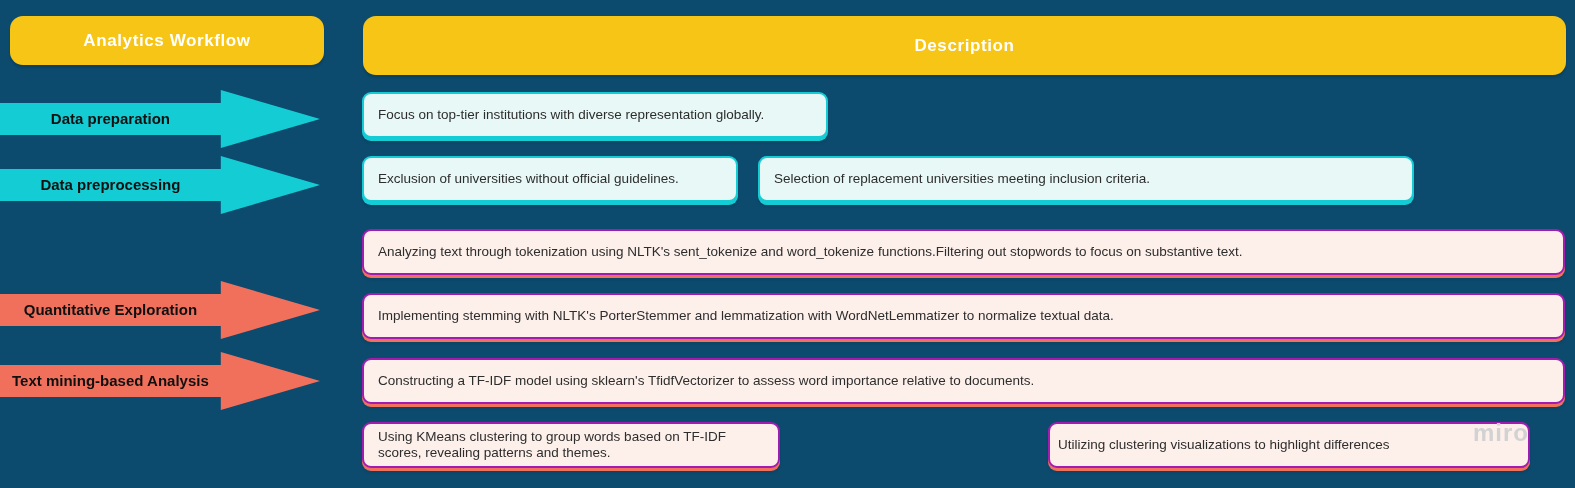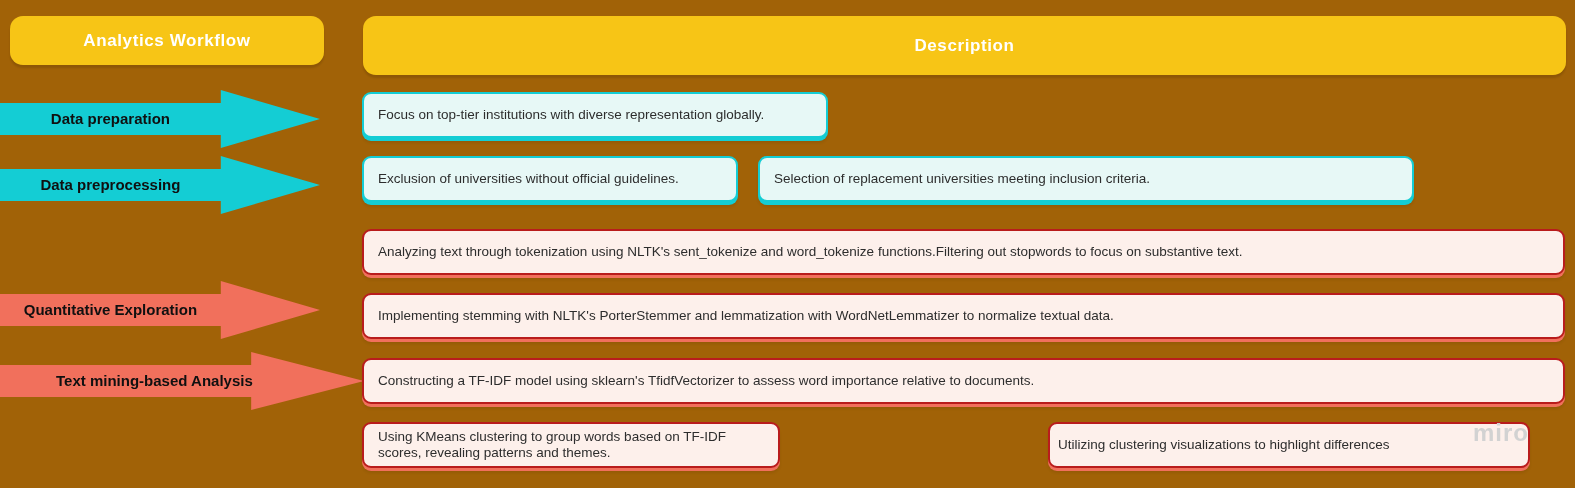--- a/index.html
+++ b/index.html
@@ -1,20 +1,20 @@
 <!DOCTYPE html>
 <html><head>
 <meta charset="utf-8">
 <style>
   html,body{margin:0;padding:0;background:#ffffff;}
   body{font-family:"Liberation Sans","DejaVu Sans",sans-serif;}
   .canvas{
     position:relative;
     width:1575px;height:488px;
-    background:#a16207;
+    background:#0c4a6e;
     overflow:hidden;
   }
 
   
   .header-pill{
     position:absolute;
     background:#F7C516;
     border-radius:13px;
     color:#ffffff;
     font-size:17px;
@@ -40,42 +40,42 @@
     font-size:15px;
     font-weight:700;
     color:#101010;
     line-height:1.1;
   }
   .arrow.teal{background:#14CDD4;}
   .arrow.coral{background:#F1705C;}
   .arrow-1{top:90px;}
   .arrow-2{top:156px;}
   .arrow-3{top:281px;}
-  .arrow-4{top:352px;padding-left:44px;}
+  .arrow-4{top:352px;}
 
   
   .desc-box{
     position:absolute;
     height:46px;
     border-radius:9px;
     display:flex;align-items:center;
     padding:0 14px;
     box-sizing:border-box;
     font-size:13.5px;
     color:#2d2d2d;
     line-height:1.2;
   }
   .desc-box.teal{
     background:#E7F8F6;
     border:2px solid #14CDD4;
     box-shadow:0 3px 0 #14CDD4,0 5px 3px rgba(0,0,0,0.08);
   }
   .desc-box.coral{
     background:#FDF0EB;
-    border:2px solid #b91c1c;
+    border:2px solid #a21caf;
     box-shadow:0 3px 0 #F1705C,0 5px 3px rgba(0,0,0,0.08);
   }
   .b0{left:362px;top:92px;width:466px;}
   .b1{left:843px;top:92px;width:722px;}
   .b2{left:362px;top:156px;width:376px;}
   .b3{left:758px;top:156px;width:656px;}
   .b4{left:362px;top:229px;width:1203px;}
   .b5{left:362px;top:293px;width:1203px;}
   .b6{left:362px;top:358px;width:1203px;}
   .b7{left:362px;top:422px;width:418px;}

